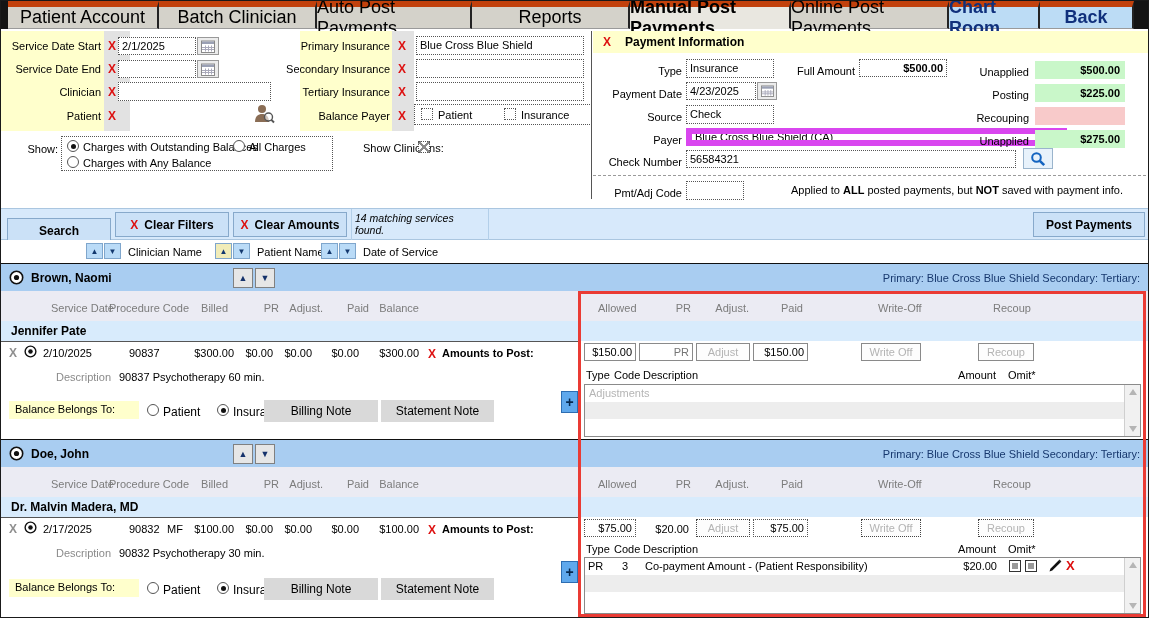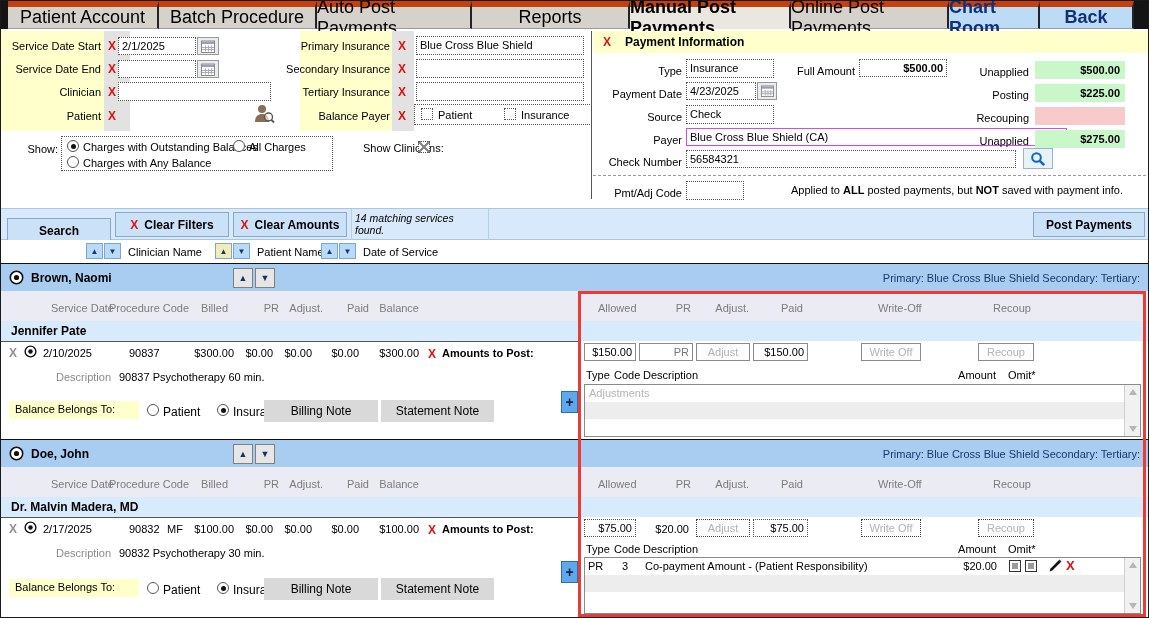--- a/index.html
+++ b/index.html
@@ -9,21 +9,21 @@
   .a{position:absolute;}
   
   .tabbar{position:absolute;left:0;top:0;width:1147px;height:28px;background:#141414;display:flex;align-items:stretch;padding-left:7px;}
   .tab{flex:0 0 auto;display:flex;align-items:center;justify-content:center;font-size:18px;
        background:#d4d2ca;border-right:2px solid #232323;border-top:6px solid #c2410c;border-bottom:1px solid #9a9a9a;color:#000;}
   .tab.active{background:#e9e7e0;font-weight:bold;border-bottom:1px solid #e9e7e0;}
   .tab.blue{background:#bcdcf5;color:#10307c;font-weight:bold;}
   
   .fld{border:1px dotted #555;background:#fff;font-family:inherit;font-size:11px;padding:0 3px;height:18px;}
   .fld.right{text-align:right;}
-  .fld.solid{border:1px solid #d946ef;}
+  .fld.solid{border:6px solid #d946ef;}
   .dd{border:1px dotted #555;background:#fff;height:19px;line-height:17px;padding:0 18px 0 3px;}
   .lbl{text-align:right;line-height:18px;}
   .redx{color:#dd1111;font-weight:bold;font-size:12px;line-height:12px;}
   .grayx{color:#8f8f8f;font-weight:bold;font-size:12px;}
   .ylw{background:#ffffcc;}
   .gry{background:#e2e2e2;}
   .cb{width:12px;height:12px;border:1px dotted #555;background:#fff;display:inline-block;}
   .cb.on{background-image:linear-gradient(45deg,transparent 44%,#8a8a8a 44%,#8a8a8a 56%,transparent 56%),linear-gradient(-45deg,transparent 44%,#8a8a8a 44%,#8a8a8a 56%,transparent 56%);}
   .radio{width:12px;height:12px;border:1px solid #555;border-radius:50%;background:#fff;display:inline-block;position:relative;}
   .radio.on:after{content:"";position:absolute;left:2.5px;top:2.5px;width:5px;height:5px;border-radius:50%;background:#111;}
@@ -61,21 +61,21 @@
   .vline{width:1px;background:#b3cfe9;}
   .italic{font-style:italic;}
 </style>
 </head>
 <body>
 
 <div class="app">
 
   <div class="tabbar">
     <div class="tab" style="width:151px">Patient Account</div>
-    <div class="tab" style="width:158px">Batch Procedure</div>
+    <div class="tab" style="width:158px">Batch Clinician</div>
     <div class="tab" style="width:155px">Auto Post Payments</div>
     <div class="tab" style="width:158px">Reports</div>
     <div class="tab active" style="width:161px">Manual Post Payments</div>
     <div class="tab" style="width:158px">Online Post Payments</div>
     <div class="tab blue" style="width:91px">Chart Room</div>
     <div class="tab blue" style="width:94px">Back</div>
   </div>
 
   <div class="a" style="left:0;top:28px;width:1147px;height:179px">
     <div class="a ylw" style="left:0;top:2px;width:103px;height:100px"></div>

